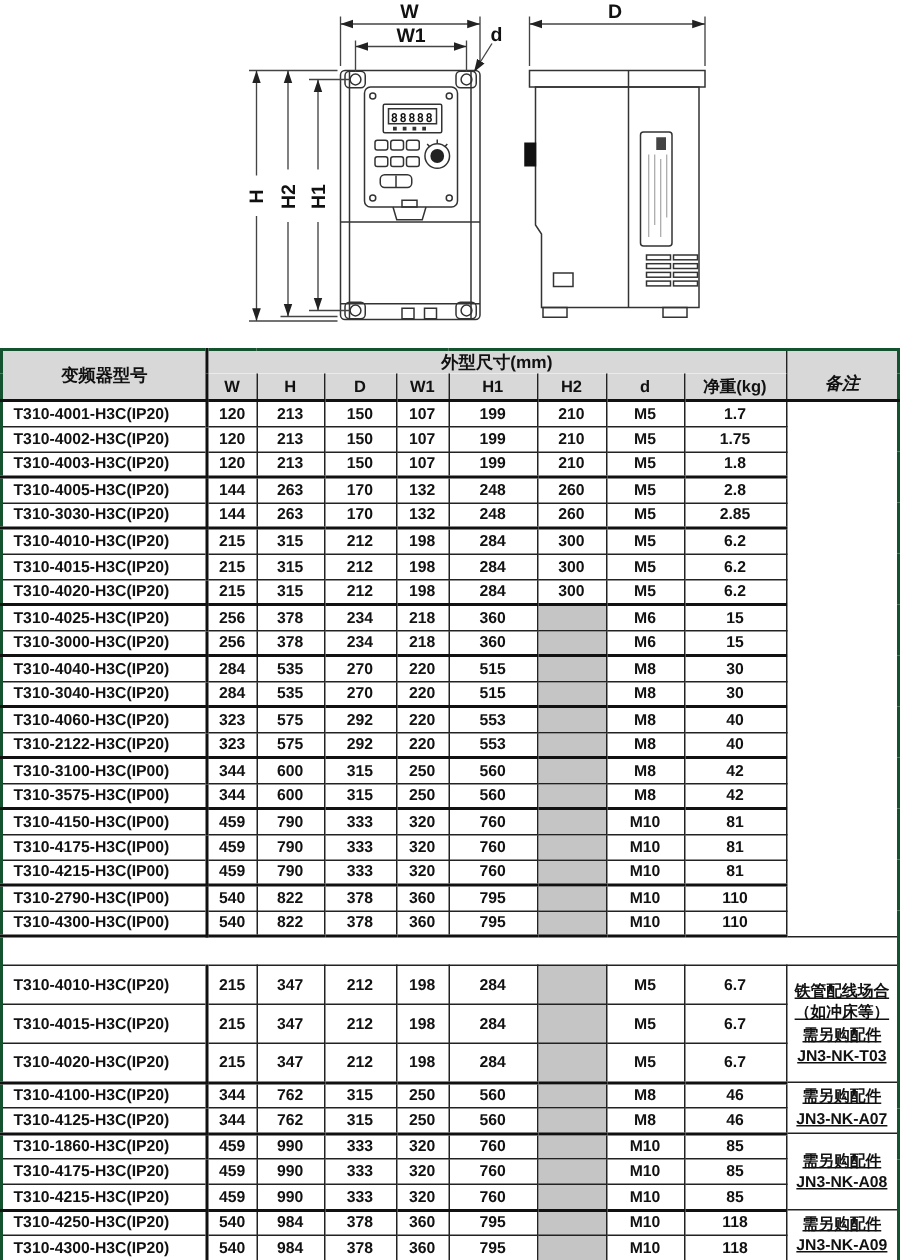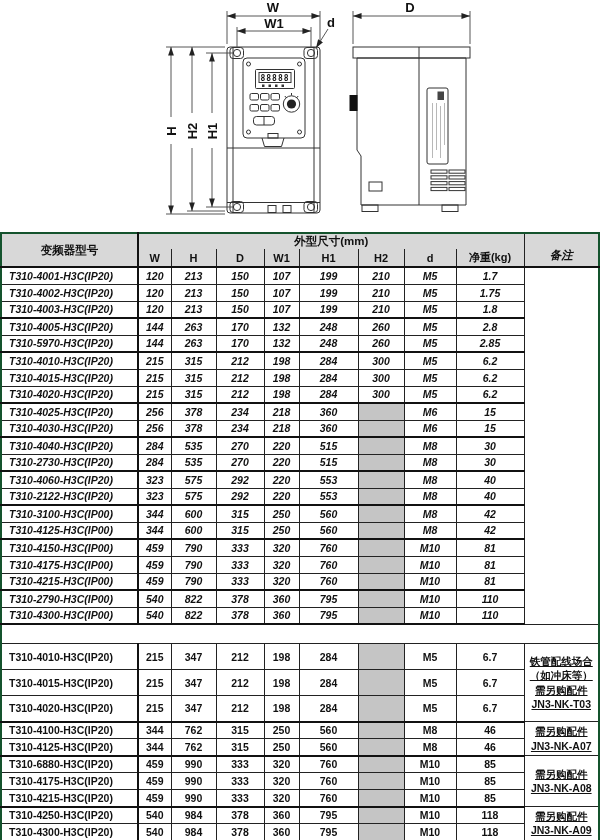--- a/index.html
+++ b/index.html
@@ -13,21 +13,21 @@
              border:2px solid #14532d;font-weight:bold;font-size:10.5px;}
   .spec th,.spec td{border:1px solid #222;text-align:center;vertical-align:middle;
              padding:0;overflow:hidden;white-space:nowrap;font-weight:bold;color:#111;}
   .spec thead th{background:#d8d8d8;font-size:11.5px;}
   tr.hrow1{height:16px;}
   tr.hrow2 th{height:17px;border-top:none;border-bottom:2px solid #111;font-size:11px;}
   th.group-h{border-bottom:none;}
   th.model-h{border-right:2px solid #111;}
   th.rs2{border-bottom:2px solid #111;}
   th.remark-h{vertical-align:bottom;padding-bottom:3px;font-style:italic;}
-  tbody.s1 tr{height:17px;font-style:italic;}
+  tbody.s1 tr{height:17px;}
   tbody.s2 tr{height:17px;}
   tbody.s2 tr.tall{height:26px;}
   tr.sep td{height:18px;background:#fff;}
   td.model{text-align:left;padding-left:7px;border-right:2px solid #111;font-size:10.5px;}
   tr.group-end td{border-bottom:2px solid #111;}
   td.shaded{background:#c5c5c5;}
   td.remark{font-size:10.5px;line-height:1.35;white-space:normal;text-decoration:underline;}
   td.remark-empty{background:#fff;}
 </style>
 </head>
@@ -230,21 +230,21 @@
           <td>144</td>
           <td>263</td>
           <td>170</td>
           <td>132</td>
           <td>248</td>
           <td>260</td>
           <td>M5</td>
           <td>2.8</td>
         </tr>
         <tr class="group-end">
-          <td class="model">T310-5970-H3C(IP20)</td>
+          <td class="model">T310-3030-H3C(IP20)</td>
           <td>144</td>
           <td>263</td>
           <td>170</td>
           <td>132</td>
           <td>248</td>
           <td>260</td>
           <td>M5</td>
           <td>2.85</td>
         </tr>
         <tr>
@@ -285,21 +285,21 @@
           <td>256</td>
           <td>378</td>
           <td>234</td>
           <td>218</td>
           <td>360</td>
           <td class="shaded"></td>
           <td>M6</td>
           <td>15</td>
         </tr>
         <tr class="group-end">
-          <td class="model">T310-4030-H3C(IP20)</td>
+          <td class="model">T310-3000-H3C(IP20)</td>
           <td>256</td>
           <td>378</td>
           <td>234</td>
           <td>218</td>
           <td>360</td>
           <td class="shaded"></td>
           <td>M6</td>
           <td>15</td>
         </tr>
         <tr>
@@ -307,21 +307,21 @@
           <td>284</td>
           <td>535</td>
           <td>270</td>
           <td>220</td>
           <td>515</td>
           <td class="shaded"></td>
           <td>M8</td>
           <td>30</td>
         </tr>
         <tr class="group-end">
-          <td class="model">T310-2730-H3C(IP20)</td>
+          <td class="model">T310-3040-H3C(IP20)</td>
           <td>284</td>
           <td>535</td>
           <td>270</td>
           <td>220</td>
           <td>515</td>
           <td class="shaded"></td>
           <td>M8</td>
           <td>30</td>
         </tr>
         <tr>
@@ -351,21 +351,21 @@
           <td>344</td>
           <td>600</td>
           <td>315</td>
           <td>250</td>
           <td>560</td>
           <td class="shaded"></td>
           <td>M8</td>
           <td>42</td>
         </tr>
         <tr class="group-end">
-          <td class="model">T310-4125-H3C(IP00)</td>
+          <td class="model">T310-3575-H3C(IP00)</td>
           <td>344</td>
           <td>600</td>
           <td>315</td>
           <td>250</td>
           <td>560</td>
           <td class="shaded"></td>
           <td>M8</td>
           <td>42</td>
         </tr>
         <tr>
@@ -489,21 +489,21 @@
           <td>344</td>
           <td>762</td>
           <td>315</td>
           <td>250</td>
           <td>560</td>
           <td class="shaded"></td>
           <td>M8</td>
           <td>46</td>
         </tr>
         <tr>
-          <td class="model">T310-6880-H3C(IP20)</td>
+          <td class="model">T310-1860-H3C(IP20)</td>
           <td>459</td>
           <td>990</td>
           <td>333</td>
           <td>320</td>
           <td>760</td>
           <td class="shaded"></td>
           <td>M10</td>
           <td>85</td>
           <td class="remark" rowspan="3">
             <div>需另购配件</div>

